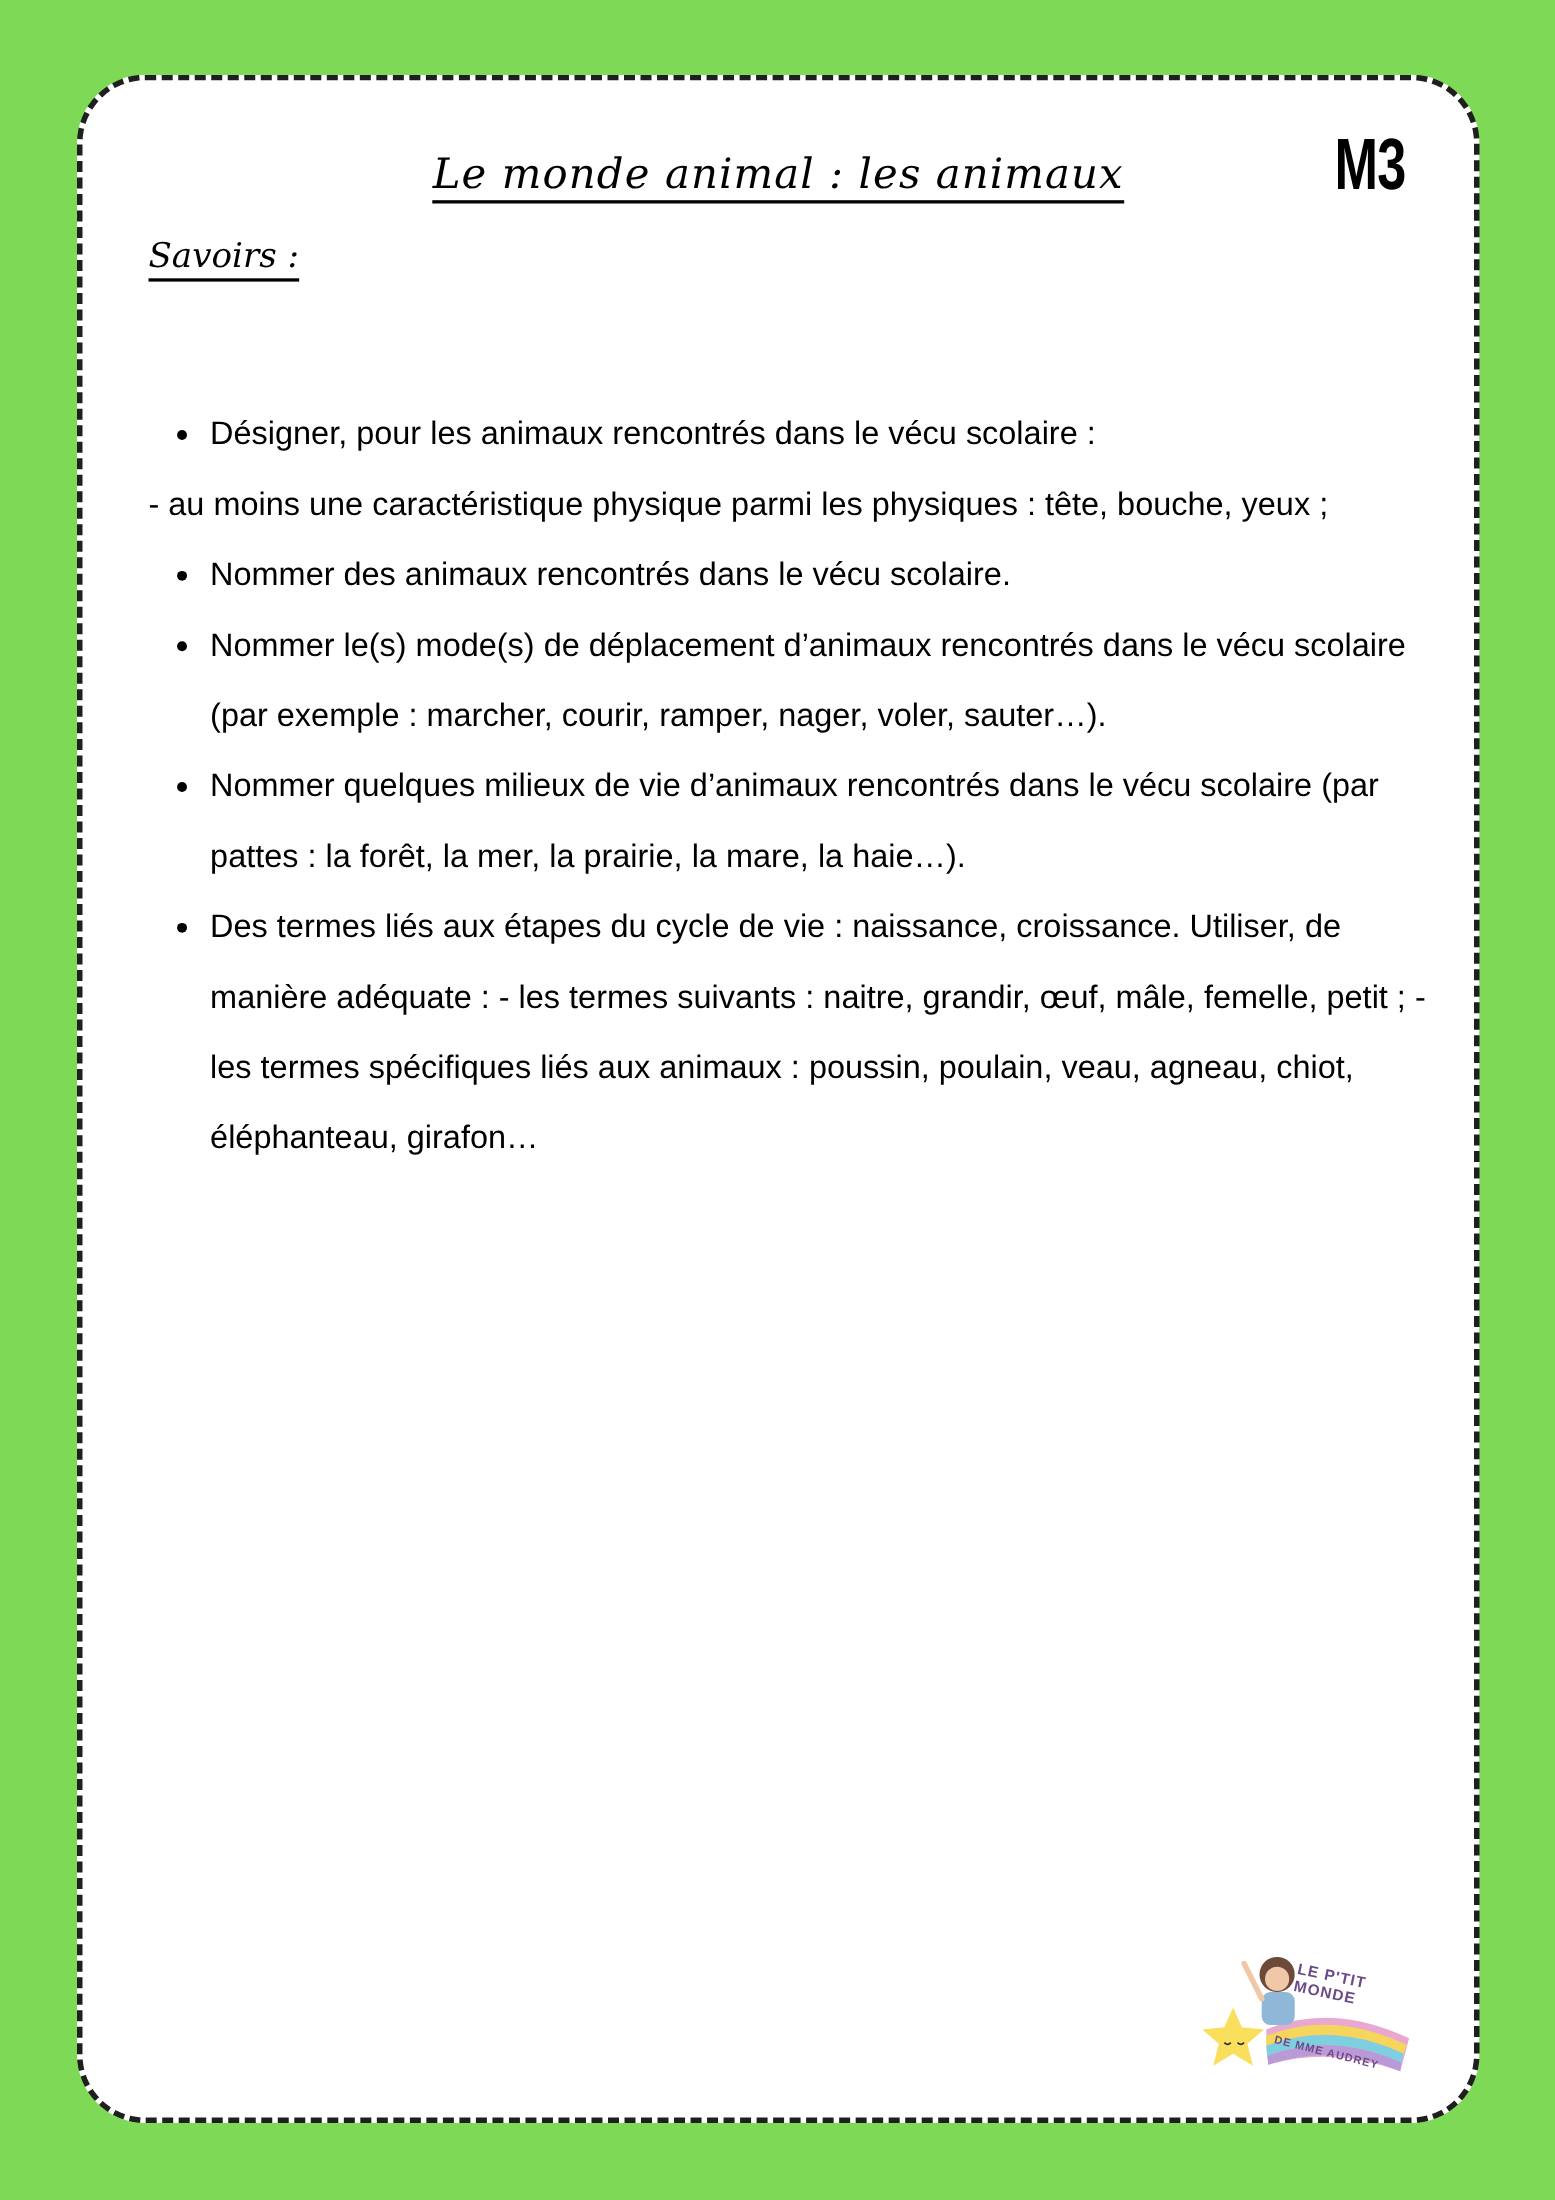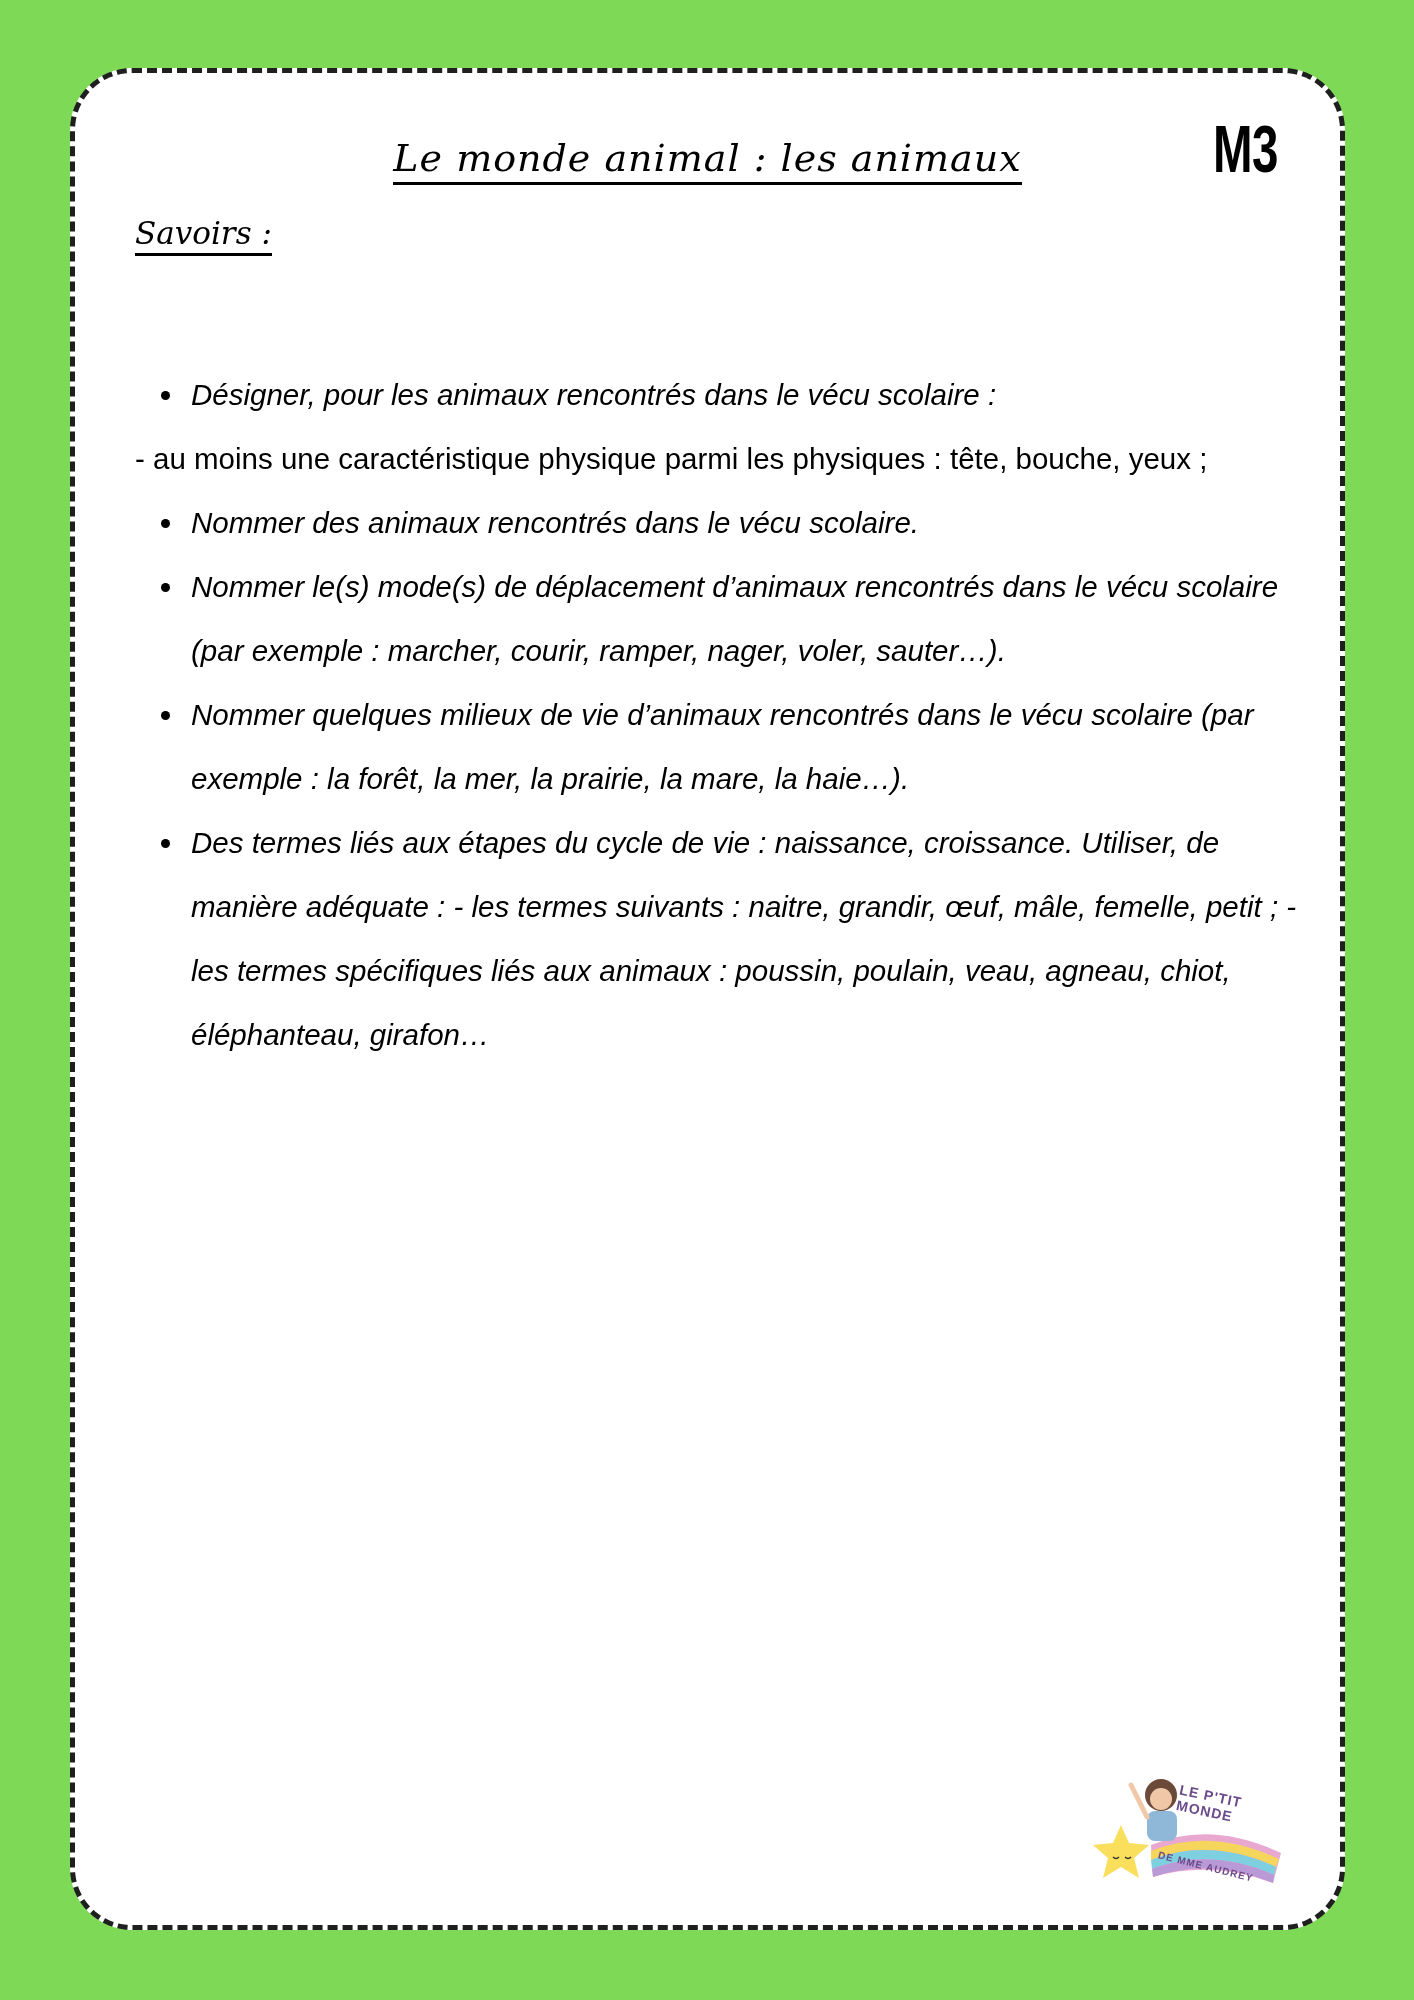--- a/index.html
+++ b/index.html
@@ -25,21 +25,21 @@
   .section {
     position:absolute; left:60px; top:142px;
     font-family:"DejaVu Serif", serif; font-style:italic; font-size:31px; color:#000;
   }
   .section span { border-bottom:3px solid #000; padding-bottom:2px; }
   .content {
     position:absolute; left:60px; top:290px; width:1180px;
     font-size:29.5px; line-height:64px; color:#000;
   }
   .content p { margin:0; }
-  .content ul { margin:0; padding-left:56px; list-style:none;font-style:italic; }
+  .content ul { margin:0; padding-left:56px; list-style:none; }
   .content li { position:relative; }
   .content li::before {
     content:""; position:absolute; left:-30px; top:28px; width:9px; height:9px;
     border-radius:50%; background:#000;
   }
   .logo { position:absolute; left:1016px; top:1692px; width:200px; height:140px; }
   .logo-text1 { position:absolute; left:86px; top:28px; font-size:14px; font-weight:bold; color:#6b4a8a; transform:rotate(12deg); letter-spacing:1px; }
   .logo-text2 { position:absolute; left:66px; top:96px; font-size:10px; font-weight:bold; color:#6b4a8a; transform:rotate(14deg); letter-spacing:1px; }
 </style>
 </head>
@@ -51,21 +51,21 @@
   <div class="section"><span>Savoirs :</span></div>
 
   <div class="content">
     <ul>
       <li>Désigner, pour les animaux rencontrés dans le vécu scolaire :</li>
     </ul>
     <p>- au moins une caractéristique physique parmi les physiques : tête, bouche, yeux ;</p>
     <ul>
       <li>Nommer des animaux rencontrés dans le vécu scolaire.</li>
       <li>Nommer le(s) mode(s) de déplacement d’animaux rencontrés dans le vécu scolaire (par exemple : marcher, courir, ramper, nager, voler, sauter…).</li>
-      <li>Nommer quelques milieux de vie d’animaux rencontrés dans le vécu scolaire (par exemple : la forêt, la mer, la prairie, la mare, la haie…).</li>
+      <li>Nommer quelques milieux de vie d’animaux rencontrés dans le vécu scolaire (par pattes : la forêt, la mer, la prairie, la mare, la haie…).</li>
       <li>Des termes liés aux étapes du cycle de vie : naissance, croissance. Utiliser, de manière adéquate : - les termes suivants : naitre, grandir, œuf, mâle, femelle, petit ; - les termes spécifiques liés aux animaux : poussin, poulain, veau, agneau, chiot, éléphanteau, girafon…</li>
     </ul>
   </div>
 
   <div class="logo">
     <svg width="200" height="140" viewBox="0 0 200 140">
       <path d="M60 80 Q120 55 190 88 L182 118 Q120 95 62 112 Z" fill="#e8a8d0"></path>
       <path d="M60 86 Q120 62 188 94 L185 102 Q120 72 60 95 Z" fill="#f6d55c"></path>
       <path d="M60 95 Q120 72 185 102 L183 110 Q120 82 61 104 Z" fill="#7ecfe0"></path>
       <path d="M61 104 Q120 82 183 110 L182 118 Q120 92 62 112 Z" fill="#b99ad6"></path>

